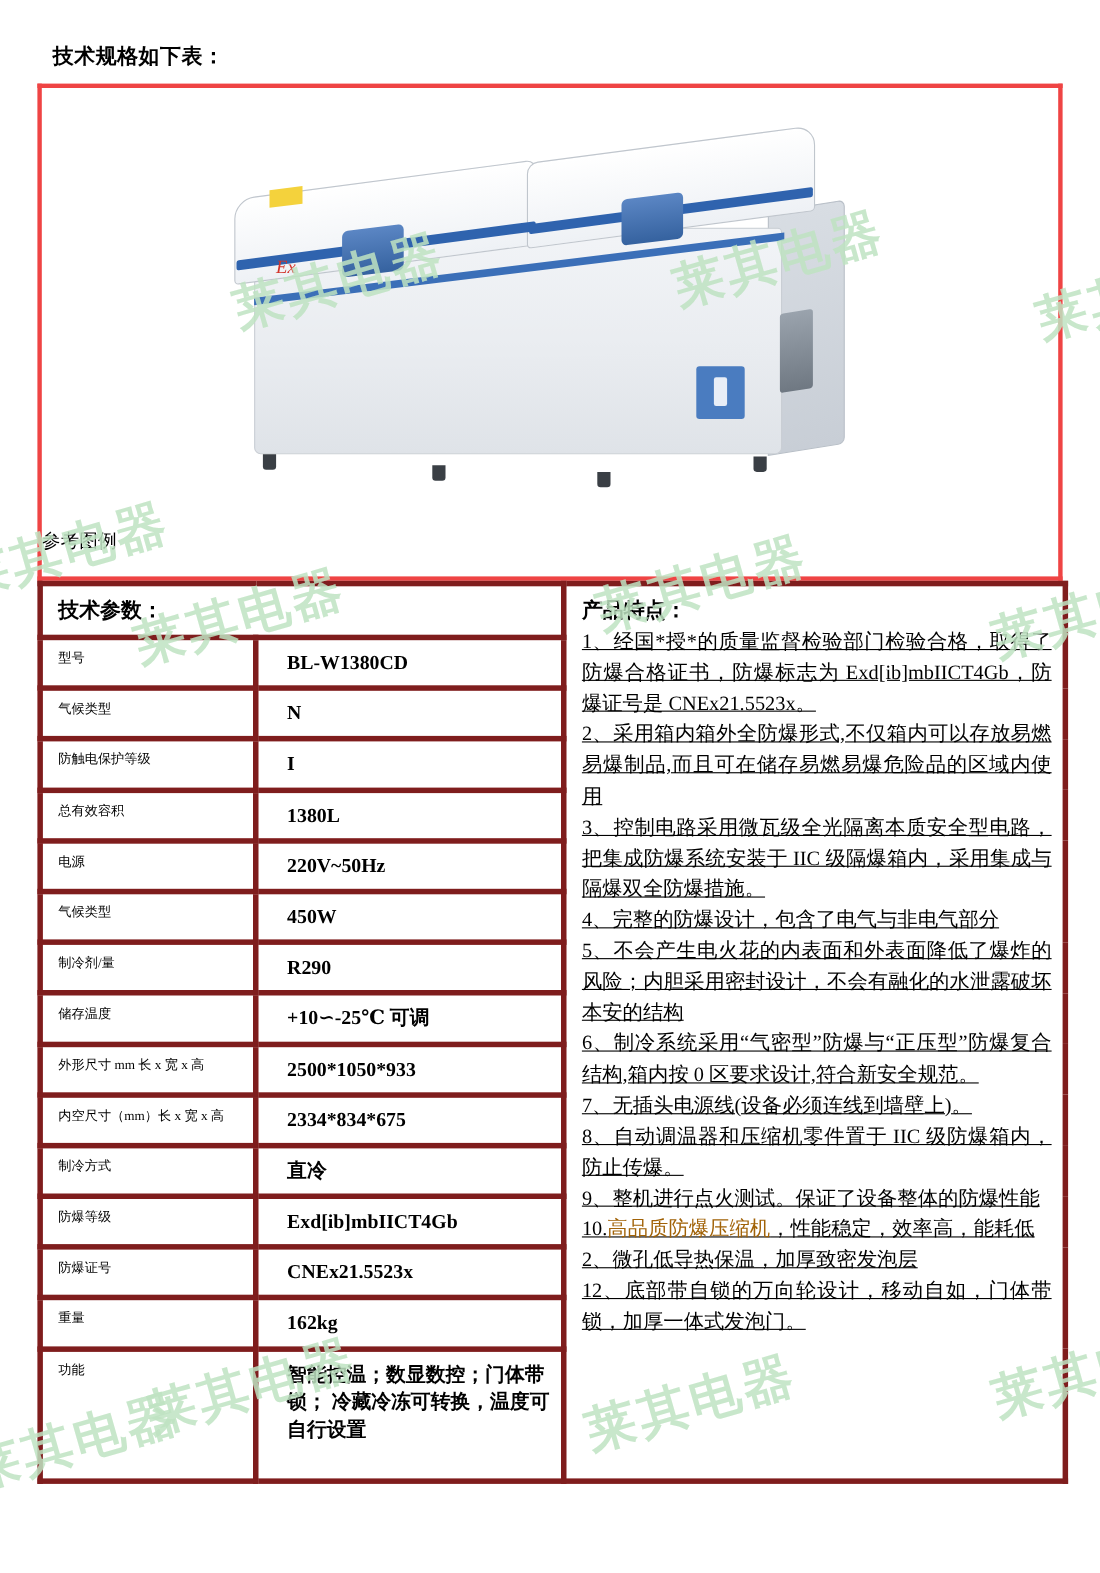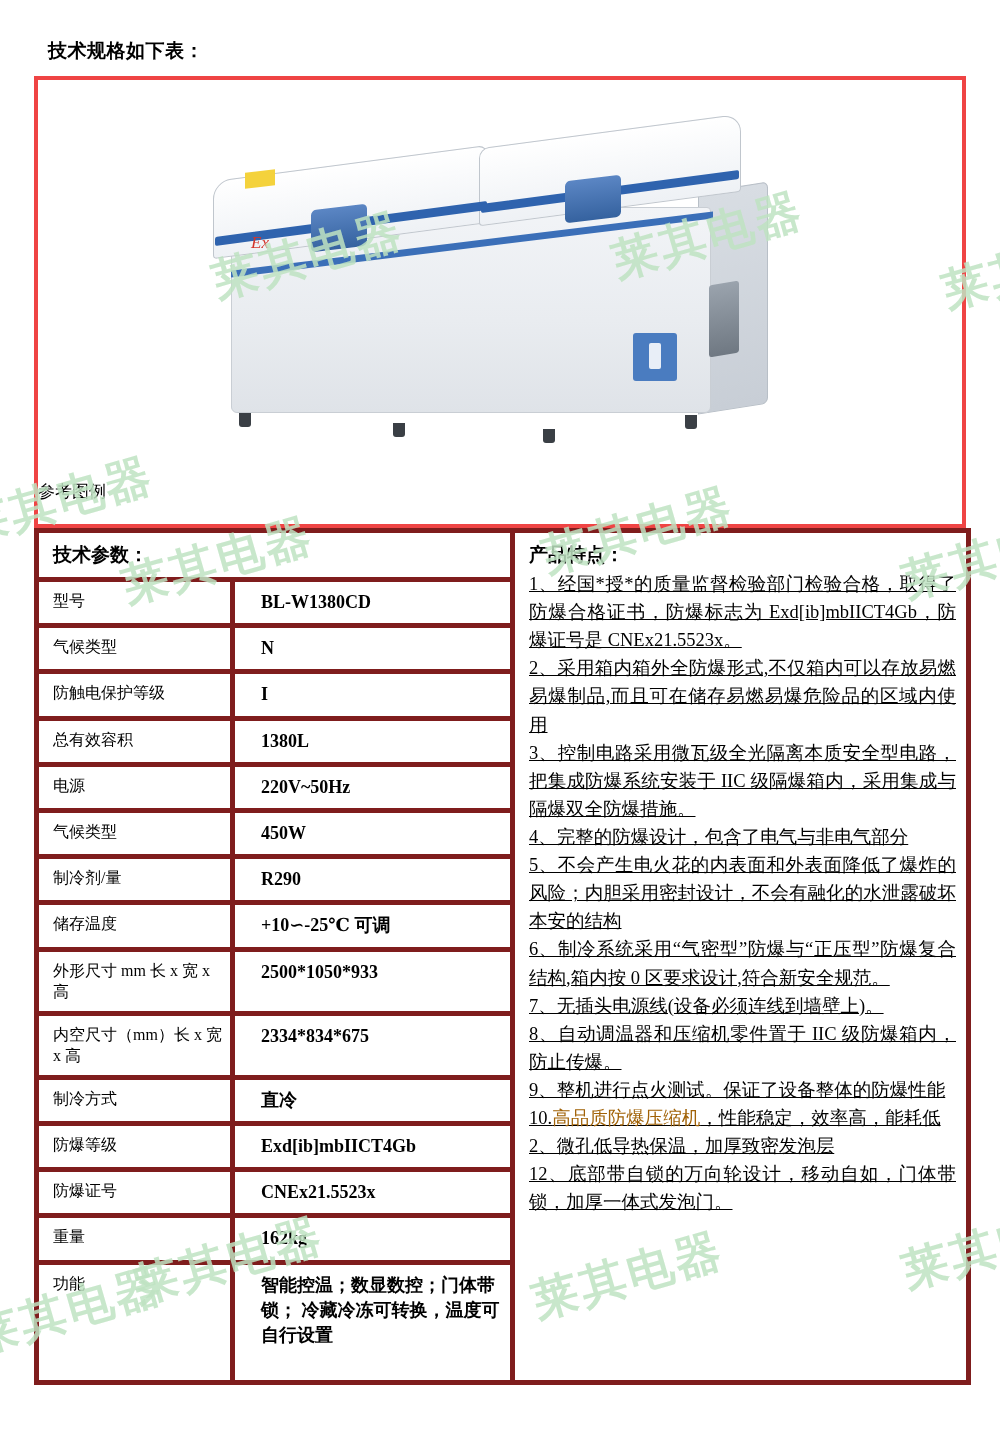--- a/index.html
+++ b/index.html
@@ -186,21 +186,21 @@
   .split-table td {
     border: 5px solid #7f1d1d;
     vertical-align: top;
   }
   .hdr {
     font-weight: 700;
     font-size: 19px;
     padding: 9px 10px 9px 14px;
   }
   .param-key {
-    font-size: 16px;
+    font-size: 12px;
     padding: 8px 6px 8px 14px;
     line-height: 1.35;
   }
   .param-val {
     font-size: 18px;
     font-weight: 700;
     padding: 8px 6px 8px 26px;
     line-height: 1.4;
   }
   .features-cell {

